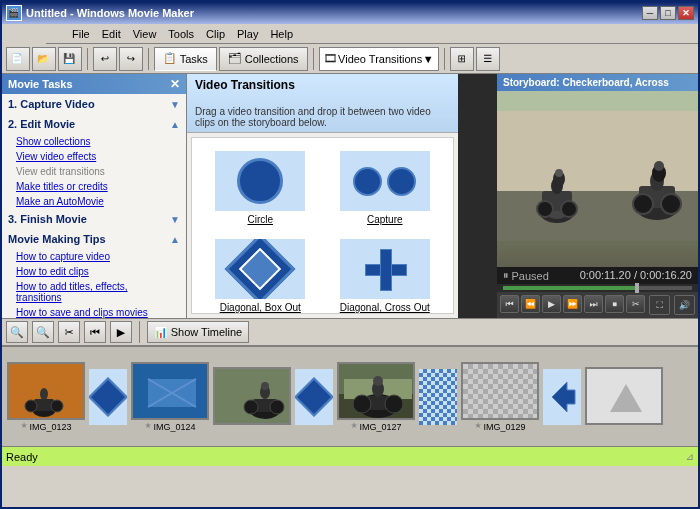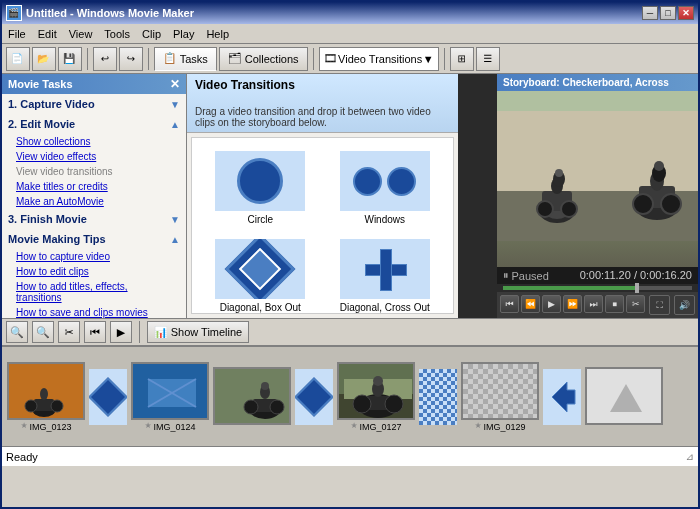--- a/index.html
+++ b/index.html
@@ -29,21 +29,22 @@
     }
     .titlebar-btn.close { background: linear-gradient(to bottom, #e06060, #c03030); color: white; }
 
     
     #menubar {
       background: #d4d0c8;
       height: 20px;
       display: flex;
       align-items: center;
       border-bottom: 1px solid #808080;
-      padding: 0 0;
+      padding: 0 20px;
+      margin-left: 44px;
     }
     .menu-item {
       padding: 2px 6px;
       cursor: pointer;
       color: #000;
     }
 
     
     #toolbar {
       background: #d4d0c8;
@@ -156,21 +157,21 @@
       align-items: center;
       padding: 4px;
       cursor: pointer;
       border: 1px solid transparent;
     }
     .transition-preview {
       width: 90px; height: 60px;
       position: relative;
       overflow: hidden;
     }
-    .transition-label { font-size: 10px; margin-top: 3px; color: #000; }
+    .transition-label { font-size: 10px; margin-top: 3px; color: #000; text-decoration: underline; }
 
     
     .trans-circle {
       width: 90px; height: 60px;
       background: #c8dff8;
       display: flex; align-items: center; justify-content: center;
       position: relative;
     }
     .trans-circle::after {
       content: '';
@@ -380,21 +381,21 @@
       background: #1a4a9a;
       transform: rotate(45deg);
       border: 2px solid #4a7ec2;
     }
     
     .photo-orange { background: linear-gradient(135deg, #c07020 0%, #d08040 50%, #906030 100%); }
     .photo-blue { background: linear-gradient(135deg, #2060a0 0%, #4080c0 100%); }
 
     
     #statusbar {
-      background: #ffffff;
+      background: #bef264;
       height: 20px;
       display: flex;
       align-items: center;
       padding: 0 4px;
       border-top: 1px solid #808080;
       justify-content: space-between;
     }
     #status-text { font-size: 11px; color: #000; }
     #size-grip { margin-left: auto; color: #808080; font-size: 10px; }
 
@@ -467,21 +468,21 @@
       <span class="expand-btn">▼</span>
     </div>
 
     <div class="task-section-header">
       <span>2. Edit Movie</span>
       <span class="expand-btn">▲</span>
     </div>
     <div>
       <div class="task-link">Show collections</div>
       <div class="task-link">View video effects</div>
-      <div class="task-link disabled">View video transitions</div>
+      <div class="task-link disabled">View edit transitions</div>
       <div class="task-link">Make titles or credits</div>
       <div class="task-link">Make an AutoMovie</div>
     </div>
 
     <div class="task-section-header">
       <span>3. Finish Movie</span>
       <span class="expand-btn">▼</span>
     </div>
 
     <div class="task-section-header">
@@ -508,21 +509,21 @@
         <div class="transition-preview">
           <div class="trans-circle"></div>
         </div>
         <div class="transition-label">Circle</div>
       </div>
 
       <div class="transition-item">
         <div class="transition-preview">
           <div class="trans-circles"></div>
         </div>
-        <div class="transition-label">Windows</div>
+        <div class="transition-label">Capture</div>
       </div>
 
       <div class="transition-item">
         <div class="transition-preview">
           <div class="trans-diagonal">
             <div class="trans-diagonal-inner">
               <div class="diamond-blue"></div>
               <div class="diamond-blue2"></div>
             </div>
           </div>

